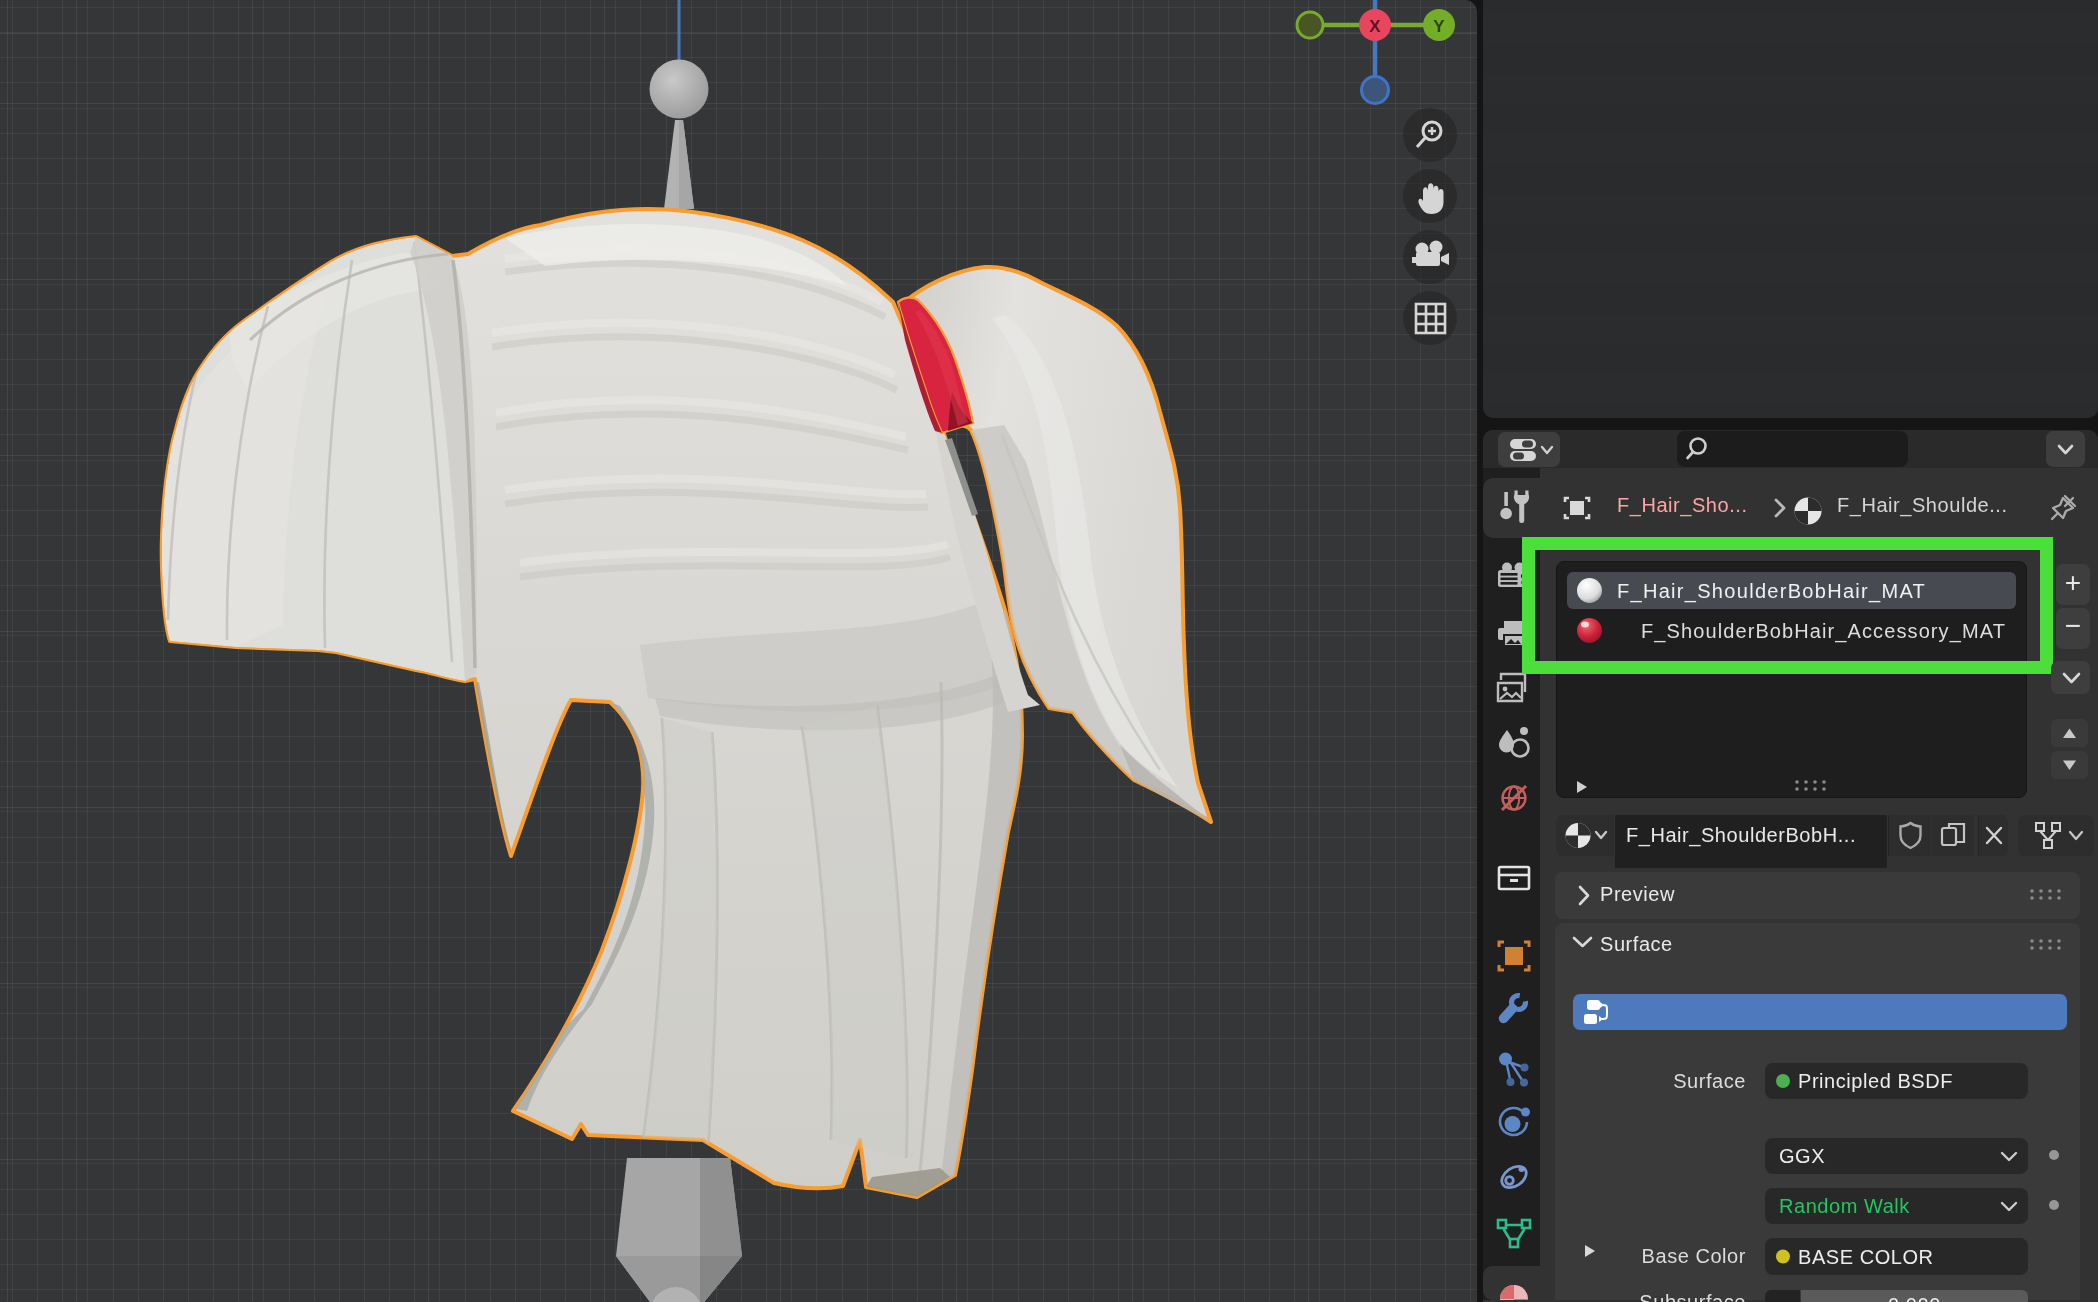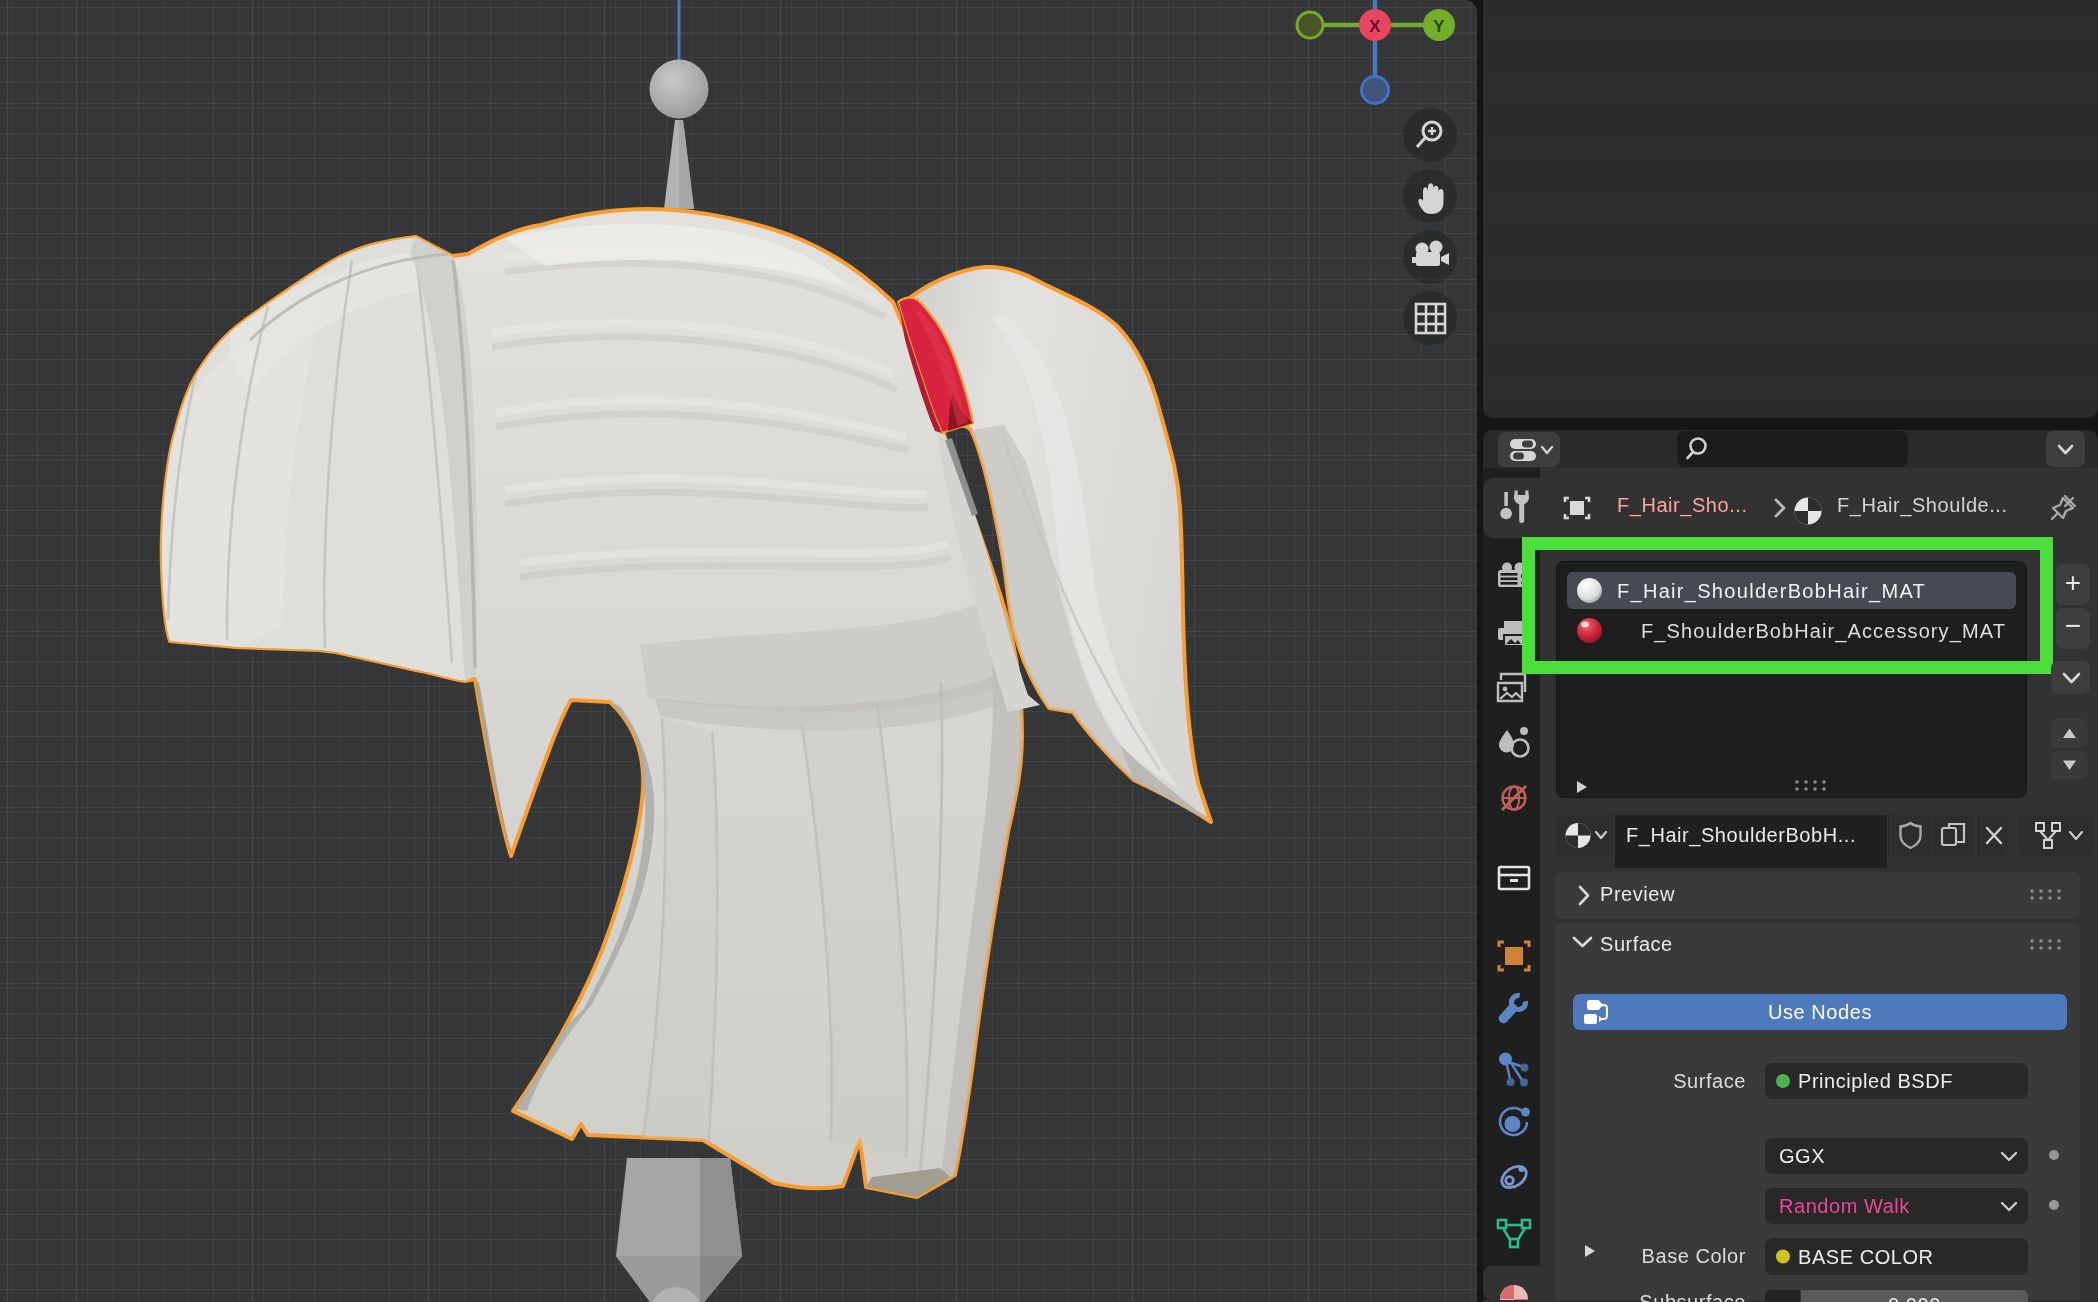--- a/index.html
+++ b/index.html
@@ -621,41 +621,40 @@
 
   <div class="abs" style="left:90px;top:564px;width:494px;height:36px;background:#4e79bd;border-radius:7px;">
     <svg width="40" height="36" viewBox="0 0 40 36" style="position:absolute;left:6px;top:0;">
       <g fill="#ffffff">
         <rect x="8" y="6" width="13" height="10" rx="2.5"></rect>
         <rect x="5" y="20" width="13" height="10" rx="2.5"></rect>
       </g>
       <path d="M23 11 c5 0 5 0 5 7 c0 7 0 7 -5 7" fill="none" stroke="#ffffff" stroke-width="2"></path>
       <path d="M21 8 l4 3 -4 3 Z M20 22 l4 3 -4 3 Z" fill="#ffffff"></path>
     </svg>
-    <div class="txt" style="position:absolute;left:0;right:0;top:7px;text-align:center;color:#ffffff;">Use Nodes</div>
   </div>
 
   <div class="abs txt" style="left:20px;top:640px;width:243px;text-align:right;color:#dcdcdc;">Surface</div>
   <div class="abs field" style="left:282px;top:633px;width:263px;height:36px;">
     <svg width="28" height="36" viewBox="0 0 28 36" style="position:absolute;left:4px;top:0;">
         <circle cx="14" cy="18" r="7" fill="#4caf50"></circle>
       </svg>
     <div class="txt" style="position:absolute;left:33px;top:7px;color:#ededed;">Principled BSDF</div>
   </div>
 
   <div class="abs field" style="left:282px;top:708px;width:263px;height:36px;">
     <div class="txt" style="position:absolute;left:14px;top:7px;color:#ededed;">GGX</div>
     <svg width="30" height="36" viewBox="0 0 30 36" style="position:absolute;right:4px;top:0;">
       <path d="M8 15 l7 7 7-7" fill="none" stroke="#cccccc" stroke-width="2.4" stroke-linecap="round" stroke-linejoin="round"></path>
     </svg>
   </div>
   <div class="abs" style="left:566px;top:720px;width:10px;height:10px;border-radius:50%;background:#979797;"></div>
 
   <div class="abs field" style="left:282px;top:758px;width:263px;height:36px;">
-    <div class="txt" style="position:absolute;left:14px;top:7px;color:#ec4899;">Random Walk</div>
+    <div class="txt" style="position:absolute;left:14px;top:7px;color:#22c55e;">Random Walk</div>
     <svg width="30" height="36" viewBox="0 0 30 36" style="position:absolute;right:4px;top:0;">
       <path d="M8 15 l7 7 7-7" fill="none" stroke="#cccccc" stroke-width="2.4" stroke-linecap="round" stroke-linejoin="round"></path>
     </svg>
   </div>
   <div class="abs" style="left:566px;top:770px;width:10px;height:10px;border-radius:50%;background:#979797;"></div>
 
   <svg class="abs" style="left:98px;top:812px;" width="18" height="18" viewBox="0 0 18 18">
       <path d="M4 3 l10 6 -10 6 Z" fill="#d8d8d8"></path>
     </svg>
   <div class="abs txt" style="left:20px;top:815px;width:243px;text-align:right;color:#dcdcdc;">Base Color</div>

